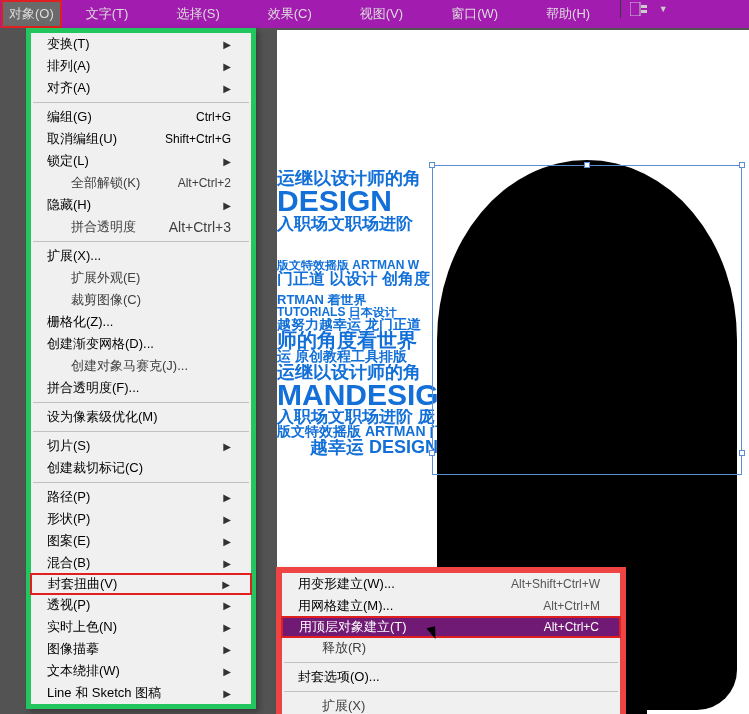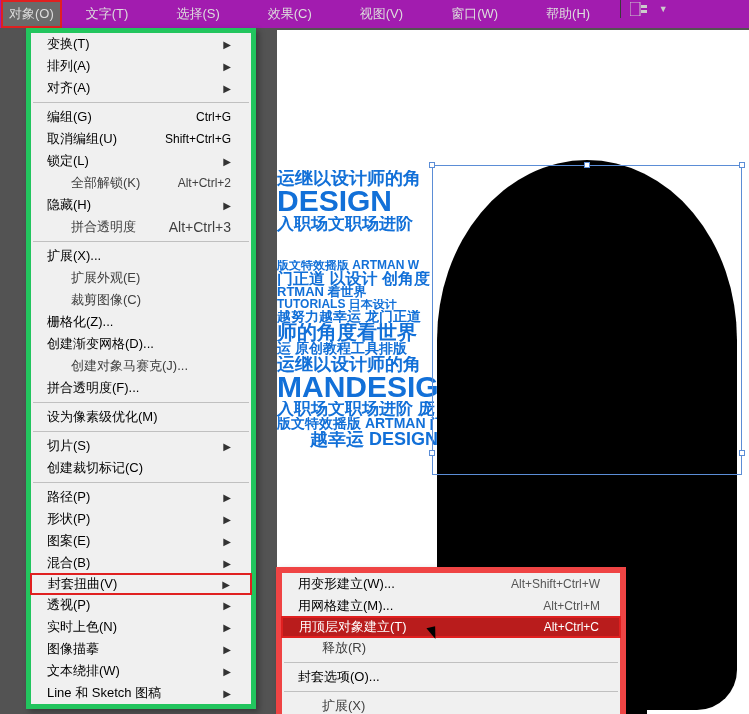--- a/index.html
+++ b/index.html
@@ -20,21 +20,21 @@
 .anchor { position: absolute; width: 6px; height: 6px; border: 1px solid #5b8dd6; background: #fff; }
 
 .dropdown { position: absolute; left: 26px; top: 28px; width: 230px; background: #f0f0f0; border: 5px solid #22c55e; box-shadow: 3px 3px 6px rgba(0,0,0,0.3); font-size: 13px; color: #000; }
 .menu-row { display: flex; align-items: center; justify-content: space-between; padding: 3px 20px 3px 16px; height: 22px; cursor: default; position: relative; }
 .menu-row.disabled { color: #404040; margin-left: 24px; }
 .menu-row .arrow { font-size: 10px; color: #333; }
 .menu-sep { height: 1px; background: #c0c0c0; margin: 3px 2px; }
 .menu-row.boxed { border: 2px solid #e02020; margin: -1px; padding-left: 16px; }
 
 .submenu { position: absolute; left: 276px; top: 567px; width: 350px; background: #f0f0f0; border: 6px solid #ef4444; box-shadow: 3px 3px 6px rgba(0,0,0,0.3); font-size: 13px; }
-.submenu .menu-row.highlighted { background: #b91c1c; color: #fff; border: 2px solid #e02020; margin: -1px; gap: 45px; }
+.submenu .menu-row.highlighted { background: #701a75; color: #fff; border: 2px solid #e02020; margin: -1px; gap: 45px; }
 .submenu .menu-row .shortcut { color: #555; font-size: 12px; }
 .submenu .menu-row.highlighted .shortcut { color: #fff; }
 
 .cursor { position: absolute; left: 430px; top: 624px; width: 0; height: 0; }
 .cursor::before { content: ""; position: absolute; width: 0; height: 0; border-left: 8px solid #000; border-top: 4px solid transparent; border-bottom: 10px solid transparent; transform: rotate(-40deg); }
 </style>
 </head>
 <body>
 
 <div class="menubar">
@@ -56,21 +56,21 @@
   <div class="menubar-icon" style="color:#ccc;font-size:9px;">▼</div>
 </div>
 
 <div class="canvas">
   <div class="artwork-text" id="artlines">
       <div class="art-line" style="font-size: 18px;">运继以设计师的角</div>
       <div class="art-line" style="font-size: 30px;">DESIGN</div>
       <div class="art-line" style="font-size: 17px;">入职场文职场进阶</div>
       <div class="art-line" style="font-size: 12px; margin-top: 28px;">版文特效摇版 ARTMAN W</div>
       <div class="art-line" style="font-size: 16px;">门正道 以设计 创角度</div>
-      <div class="art-line" style="font-size: 13px;">RTMAN 着世界</div>
+      <div class="art-line" style="font-size: 13px; margin-top: 8px;">RTMAN 着世界</div>
       <div class="art-line" style="font-size: 12px;">TUTORIALS 日本设计</div>
       <div class="art-line" style="font-size: 14px;">越努力越幸运 龙门正道</div>
       <div class="art-line" style="font-size: 20px;">师的角度看世界</div>
       <div class="art-line" style="font-size: 14px;">运 原创教程工具排版</div>
       <div class="art-line" style="font-size: 18px;">运继以设计师的角</div>
       <div class="art-line" style="font-size: 30px;">MANDESIGN</div>
       <div class="art-line" style="font-size: 17px;">入职场文职场进阶 庞</div>
       <div class="art-line" style="font-size: 14px;">版文特效摇版 ARTMAN 门 W</div>
       <div class="art-line" style="font-size: 18px; text-align: right;">越幸运 DESIGN O</div>
     </div>

